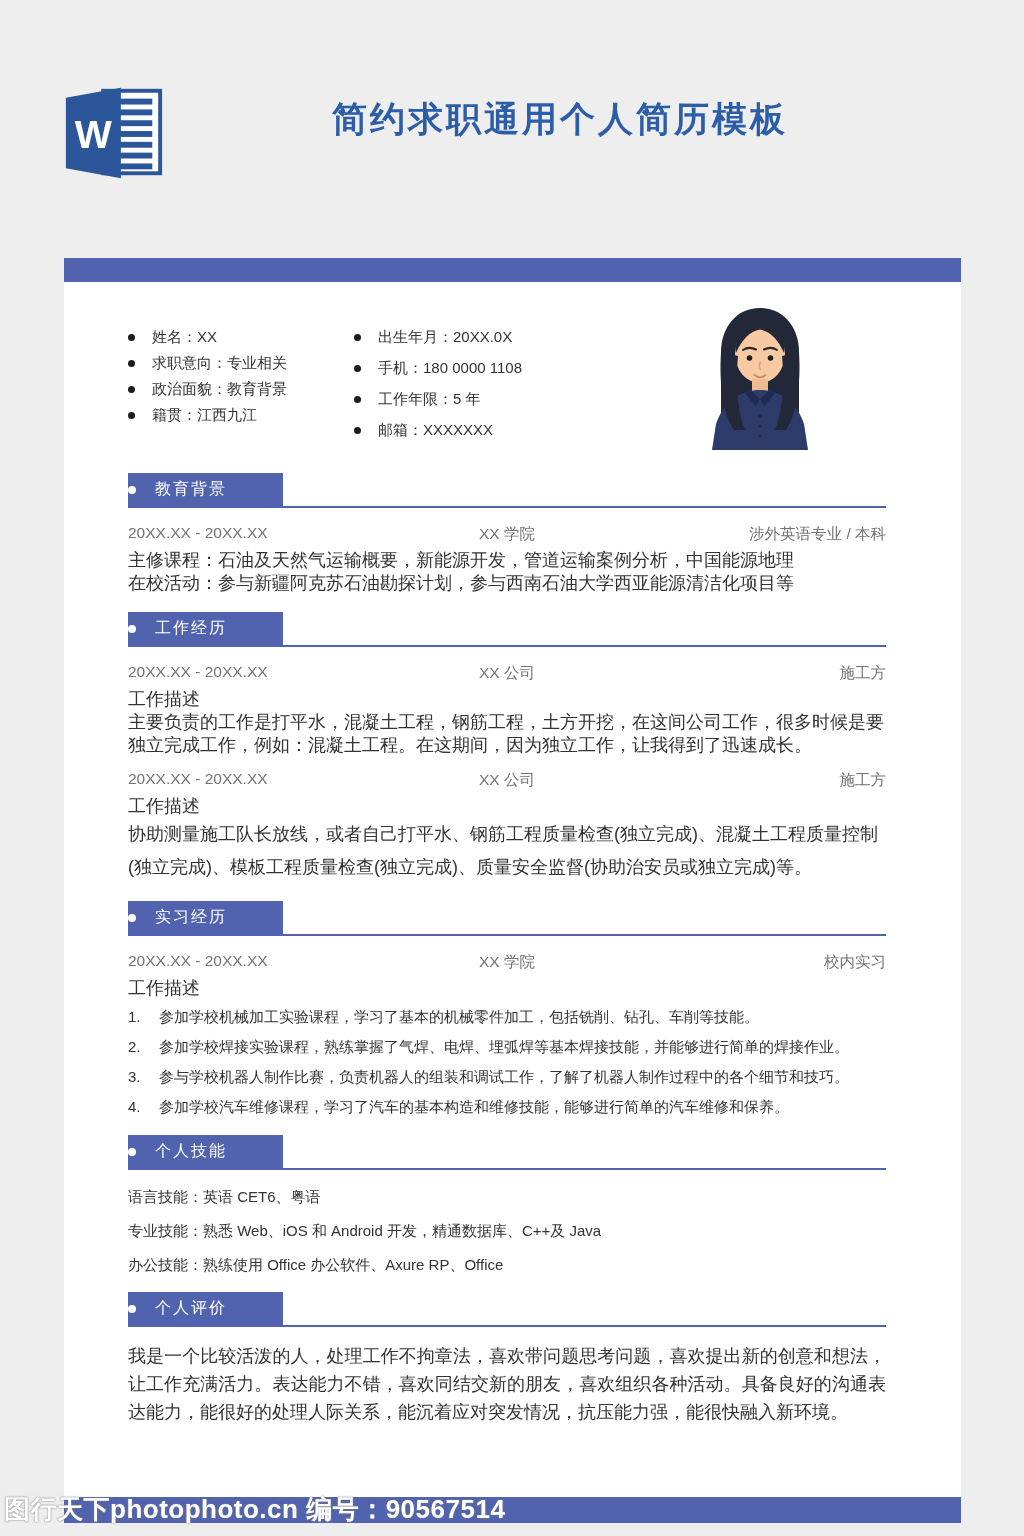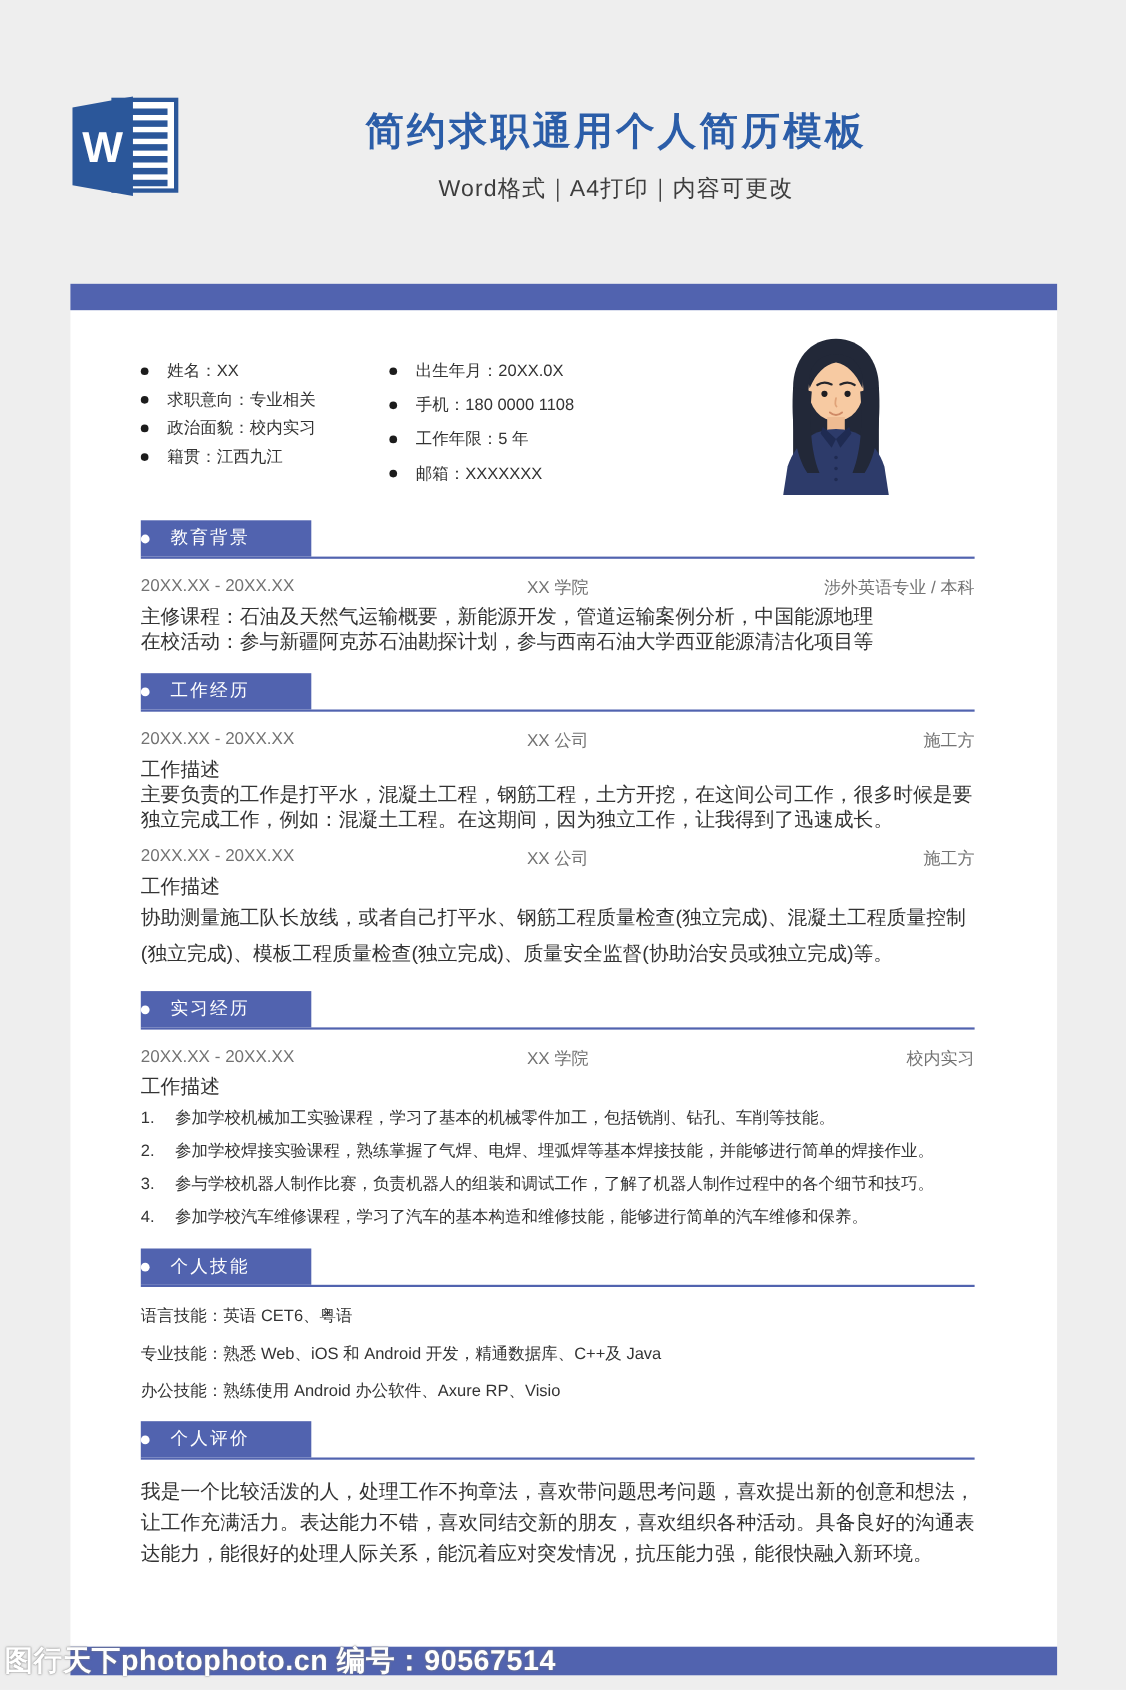--- a/index.html
+++ b/index.html
@@ -89,42 +89,41 @@
           <rect x="52" y="57" width="42" height="6"></rect>
           <rect x="52" y="68" width="42" height="6"></rect>
           <rect x="52" y="79" width="42" height="6"></rect>
         </g>
         <polygon points="6,12 62,2 62,94 6,84" fill="#2b579a"></polygon>
         <text x="34" y="63" text-anchor="middle" font-family="Liberation Sans, sans-serif" font-size="40" font-weight="bold" fill="#ffffff">W</text>
       </svg>
     </div>
     <div class="header-text">
       <h1 class="page-title">简约求职通用个人简历模板</h1>
-      <p class="page-subtitle">Word格式｜A4打印｜内容可更改</p>
     </div>
   </div>
 
   <div class="resume-page">
     <div class="top-bar"></div>
 
     <div class="page-content">
 
       <div class="profile">
         <ul class="profile-col-left">
           <li>
               <span class="bullet"></span>
               <span>姓名：XX</span>
             </li>
           <li>
               <span class="bullet"></span>
               <span>求职意向：专业相关</span>
             </li>
           <li>
               <span class="bullet"></span>
-              <span>政治面貌：校内实习</span>
+              <span>政治面貌：教育背景</span>
             </li>
           <li>
               <span class="bullet"></span>
               <span>籍贯：江西九江</span>
             </li>
         </ul>
         <ul class="profile-col-right">
           <li>
               <span class="bullet"></span>
               <span>出生年月：20XX.0X</span>
@@ -259,21 +258,21 @@
       <div class="resume-section">
         <div class="section-header">
           <div class="badge">
             <span class="badge-dot"></span>
             <span class="badge-label">个人技能</span>
           </div>
         </div>
         <div class="skills-block">
           <p class="skill-line">语言技能：英语 CET6、粤语</p>
           <p class="skill-line">专业技能：熟悉 Web、iOS 和 Android 开发，精通数据库、C++及 Java</p>
-          <p class="skill-line">办公技能：熟练使用 Android 办公软件、Axure RP、Visio</p>
+          <p class="skill-line">办公技能：熟练使用 Office 办公软件、Axure RP、Office</p>
         </div>
       </div>
 
       <div class="resume-section">
         <div class="section-header">
           <div class="badge">
             <span class="badge-dot"></span>
             <span class="badge-label">个人评价</span>
           </div>
         </div>

